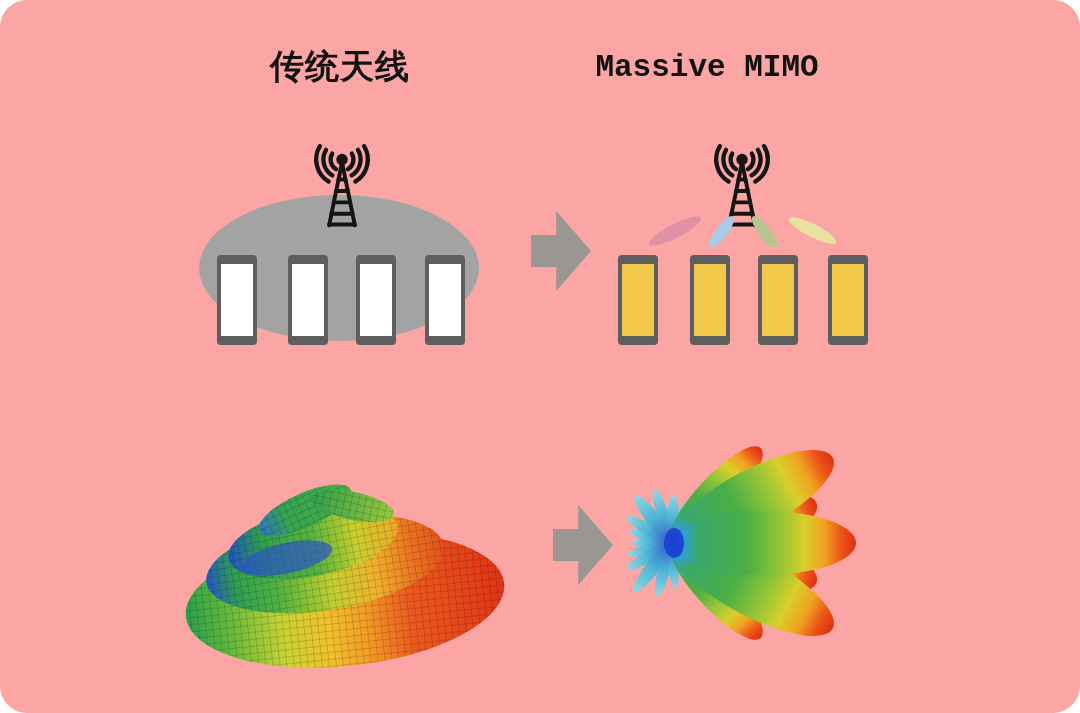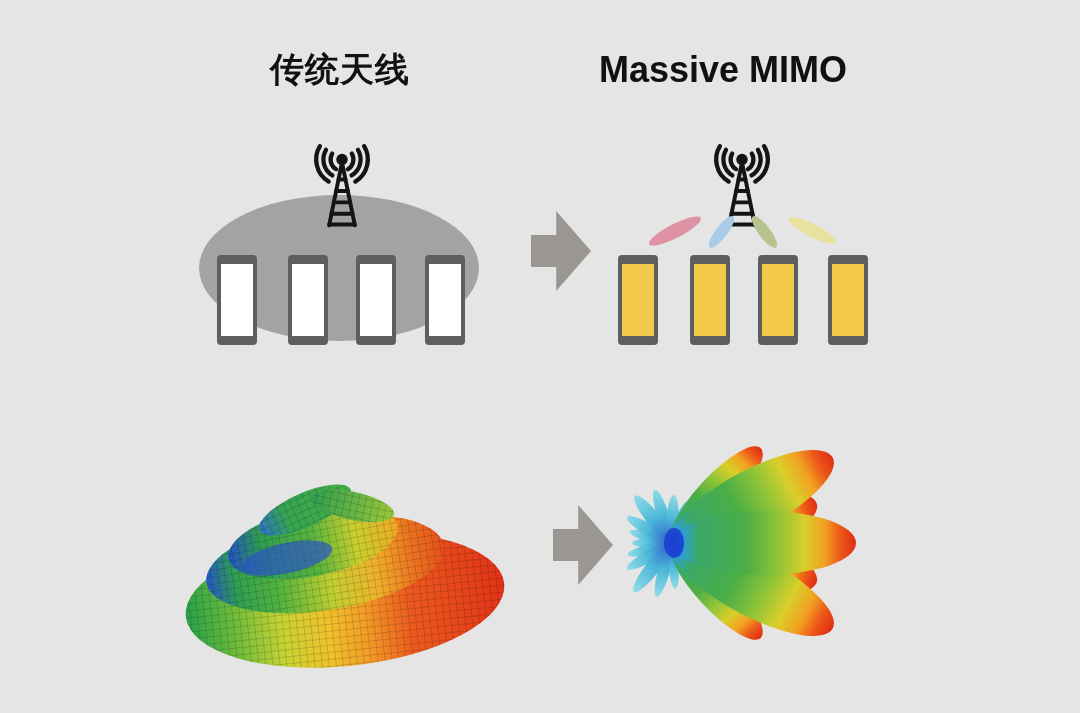--- a/index.html
+++ b/index.html
@@ -1,25 +1,25 @@
 <!DOCTYPE html>
 <html><head>
 <meta charset="utf-8">
 <style>
   html,body { margin:0; padding:0; background:#ffffff; }
   .canvas {
-    position:relative; width:1080px; height:713px; background:#e5e5e5;
-    overflow:hidden; font-family:Liberation Sans, sans-serif;
+    position:relative; width:1080px; height:713px; background:#fca5a5;
+    overflow:hidden; font-family:Liberation Mono, monospace;border-radius:27px;
   }
   .title {
     position:absolute; top:52px; font-weight:bold; color:#111;
     white-space:nowrap; transform:translateX(-50%); line-height:1;
   }
   .title-left  { left:340px; font-size:34px; letter-spacing:1px; }
-  .title-right { left:723px; font-size:36px; }
+  .title-right { left:707px; font-size:31px; }
 
   
   .coverage {
     position:absolute; left:199px; top:195px; width:280px; height:146px;
     border-radius:50%; background:#a3a3a3;
   }
 
   
   .tower { position:absolute; width:86px; height:93px; overflow:visible; }
   .tower-left  { left:299px; top:138px; }

